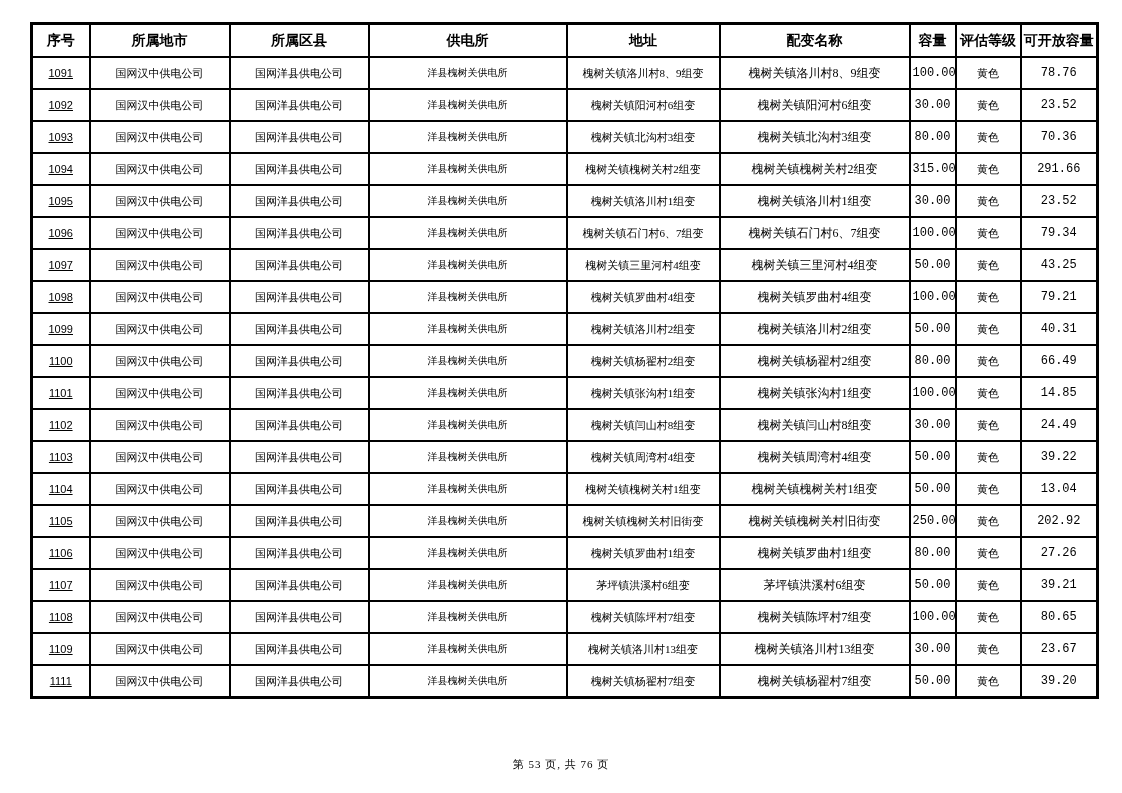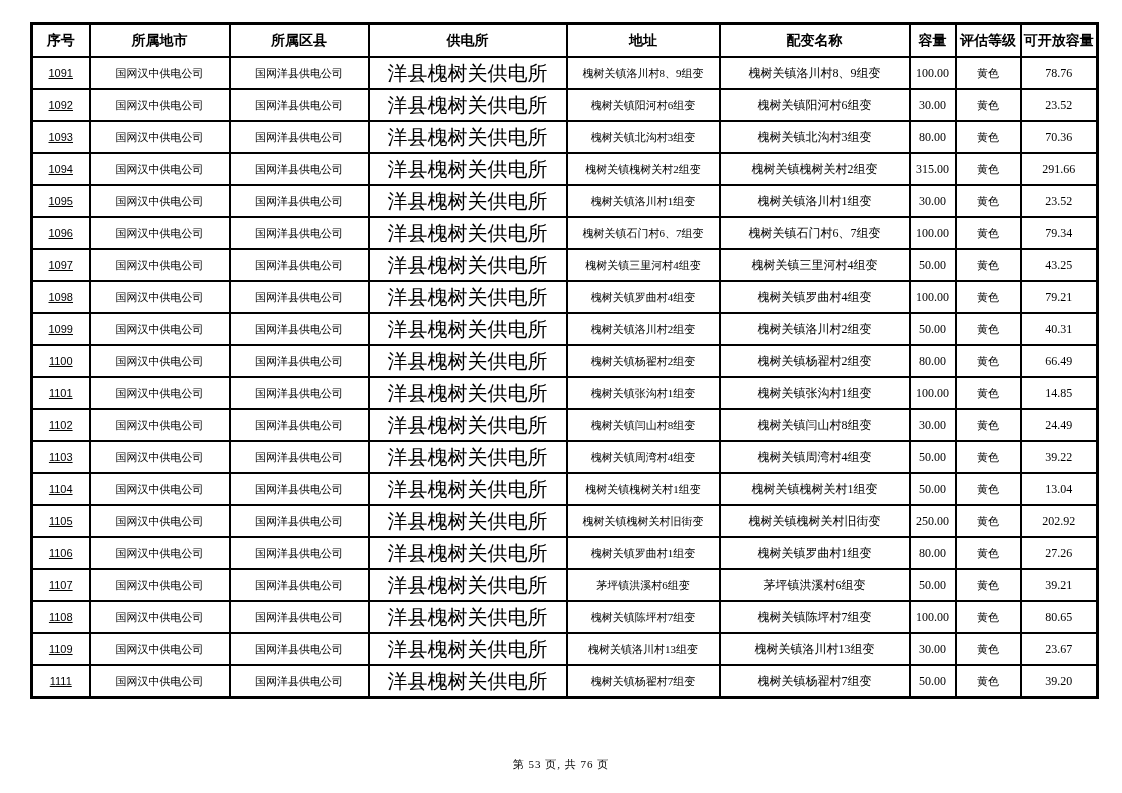--- a/index.html
+++ b/index.html
@@ -42,26 +42,26 @@
     font-weight: bold;
     font-family: Liberation Serif, serif;
   }
   .grid td { height: 30px; }
   .c-serial {
     font-size: 11px;
     font-family: "Liberation Sans", "DejaVu Sans", sans-serif;
     text-decoration: underline;
   }
   .c-city, .c-county { font-size: 11px; }
-  .c-station { font-size: 20px; border-radius: 13px; }
+  .c-station { font-size: 10px; border-radius: 13px; }
   .c-address { font-size: 11px; }
   .c-transformer { font-size: 12px; }
   .c-capacity, .c-open {
     font-size: 12px;
-    font-family: Liberation Serif, serif;
+    font-family: Liberation Mono, monospace;
   }
   .c-grade { font-size: 11px; }
   .page-footer {
     position: absolute;
     left: 0;
     top: 757px;
     width: 1122px;
     text-align: center;
     font-size: 11px;
     letter-spacing: 1px;

